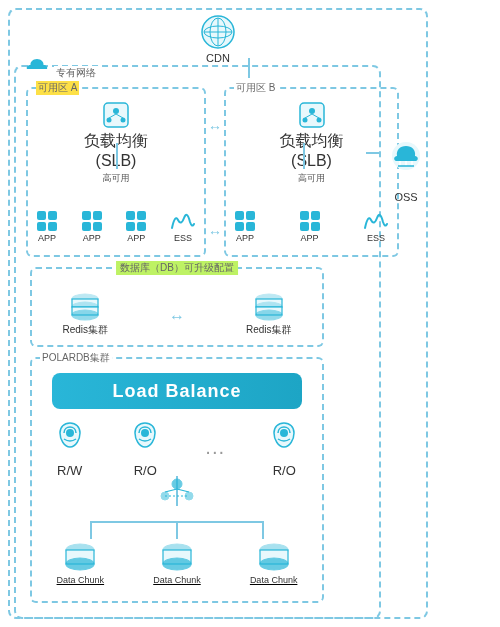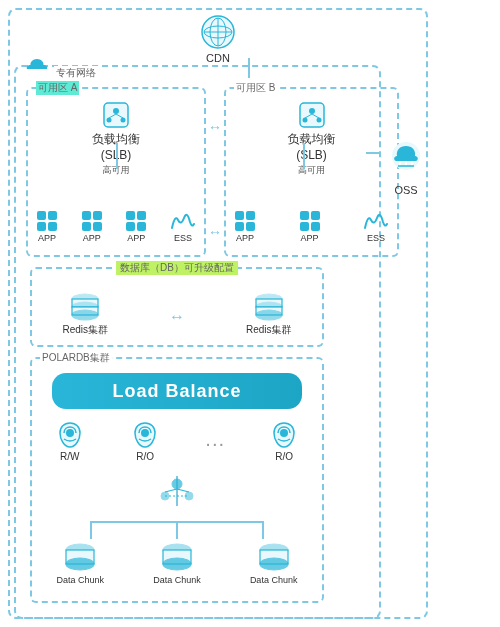--- a/index.html
+++ b/index.html
@@ -66,21 +66,21 @@
     }
 
     .oss-icon {
       width: 32px;
       height: 32px;
     }
 
     .oss-label {
       font-size: 11px;
       color: #333;
-      margin-top: 12px;
+      margin-top: 19px;
     }
 
     
     .private-network {
       position: absolute;
       top: 65px;
       left: 14px;
       right: 55px;
       bottom: 8px;
       border: 2px dashed #7EC8E3;
@@ -115,21 +115,21 @@
       border: 2px dashed #7EC8E3;
       border-radius: 6px;
     }
 
     .zone-a-label {
       position: absolute;
       top: -8px;
       left: 8px;
       font-size: 10px;
       color: #666;
-      background: #5eead4;
+      background: #fde047;
       padding: 0 2px;
     }
 
     
     .zone-b {
       position: absolute;
       top: 20px;
       left: 208px;
       width: 175px;
       height: 170px;
@@ -152,21 +152,21 @@
       position: absolute;
       top: 10px;
       left: 50%;
       transform: translateX(-50%);
       display: flex;
       flex-direction: column;
       align-items: center;
     }
 
     .slb-label {
-      font-size: 12px;
+      font-size: 16px;
       color: #333;
       text-align: center;
     }
 
     .high-avail-label {
       font-size: 9px;
       color: #555;
       margin: 2px 0;
     }
 
@@ -260,21 +260,21 @@
     }
 
     
     .load-balance-btn {
       position: absolute;
       top: 14px;
       left: 20px;
       right: 20px;
       height: 36px;
       background: linear-gradient(90deg, #29B6D8, #1DA5C5);
-      border-radius: 14px;
+      border-radius: 8px;
       display: flex;
       align-items: center;
       justify-content: center;
       color: #fff;
       font-size: 18px;
       font-weight: bold;
       letter-spacing: 1px;
     }
 
     
@@ -288,23 +288,23 @@
       align-items: center;
     }
 
     .node-item {
       display: flex;
       flex-direction: column;
       align-items: center;
     }
 
     .node-label {
-      font-size: 10px;
+      font-size: 13px;
       color: #333;
-      margin-top: 0;
+      margin-top: 12px;
     }
 
     
     .storage-section {
       position: absolute;
       bottom: 95px;
       left: 50%;
       transform: translateX(-50%);
       display: flex;
       flex-direction: column;
@@ -313,20 +313,21 @@
 
     
     .chunks-row {
       position: absolute;
       bottom: 16px;
       left: 0;
       right: 0;
       display: flex;
       justify-content: space-around;
       align-items: flex-start;
+      text-decoration: underline;
     }
 
     .chunk-item {
       display: flex;
       flex-direction: column;
       align-items: center;
     }
 
     .chunk-label {
       font-size: 9px;

